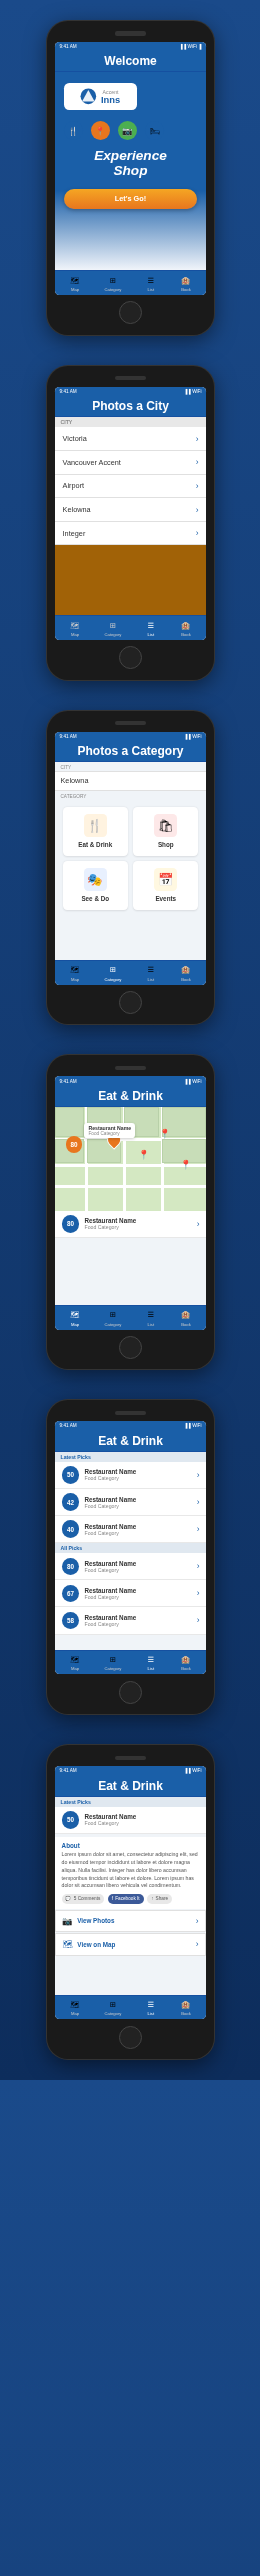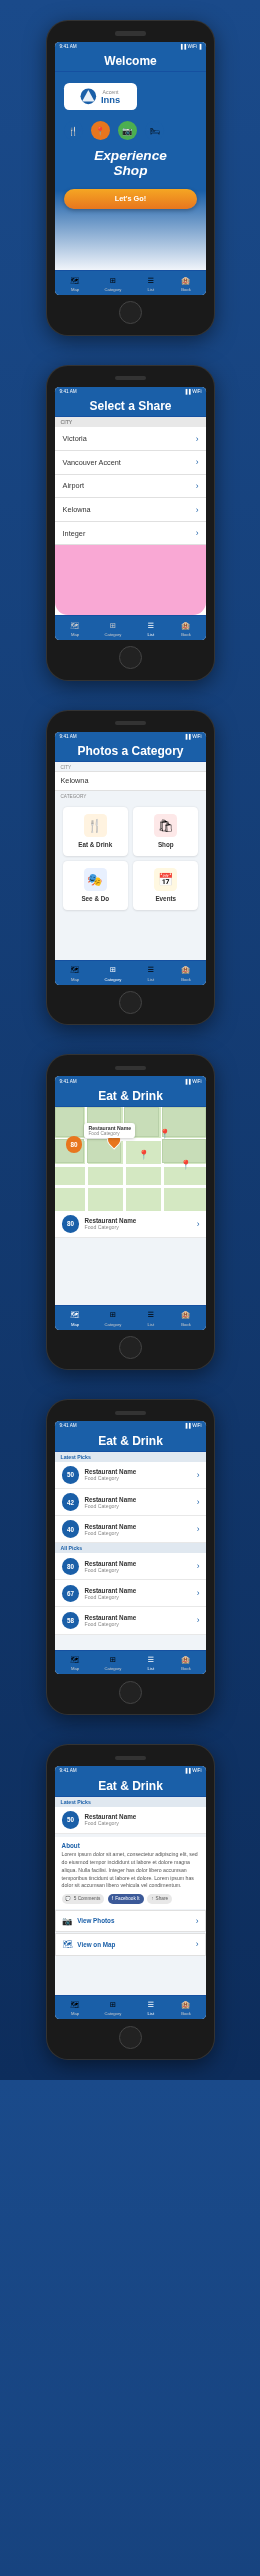--- a/index.html
+++ b/index.html
@@ -176,23 +176,22 @@
       padding: 5.2px 21px;
       border-radius: 13px;
       margin-top: 6.3px;
       cursor: pointer;
       border: none;
       box-shadow: 0 1.6px 4.2px rgba(0,0,0,0.3);
     }
 
     
     .list-screen {
-      background: #f9a8d4;
+      background: #a16207;
       min-height: 198px;
-      border-radius: 13px;
     }
 
     .list-header {
       background: #e8e8e8;
       padding: 2.1px 5.2px;
       font-size: 5.2px;
       color: #888;
       font-weight: bold;
       text-transform: uppercase;
     }
@@ -545,21 +544,21 @@
     </div>
   </div>
 
   <div class="phone">
     <div class="screen">
       <div class="status-bar">
         <span>9:41 AM</span>
         <span>▐▐ WiFi</span>
       </div>
       <div class="nav-bar">
-        <span class="nav-bar-title">Select a Share</span>
+        <span class="nav-bar-title">Photos a City</span>
       </div>
       <div class="list-screen">
         <div class="list-header">City</div>
         <div class="list-item">
           <span class="list-item-text">Victoria</span>
           <span class="chevron-right">›</span>
         </div>
         <div class="list-item">
           <span class="list-item-text">Vancouver Accent</span>
           <span class="chevron-right">›</span>

